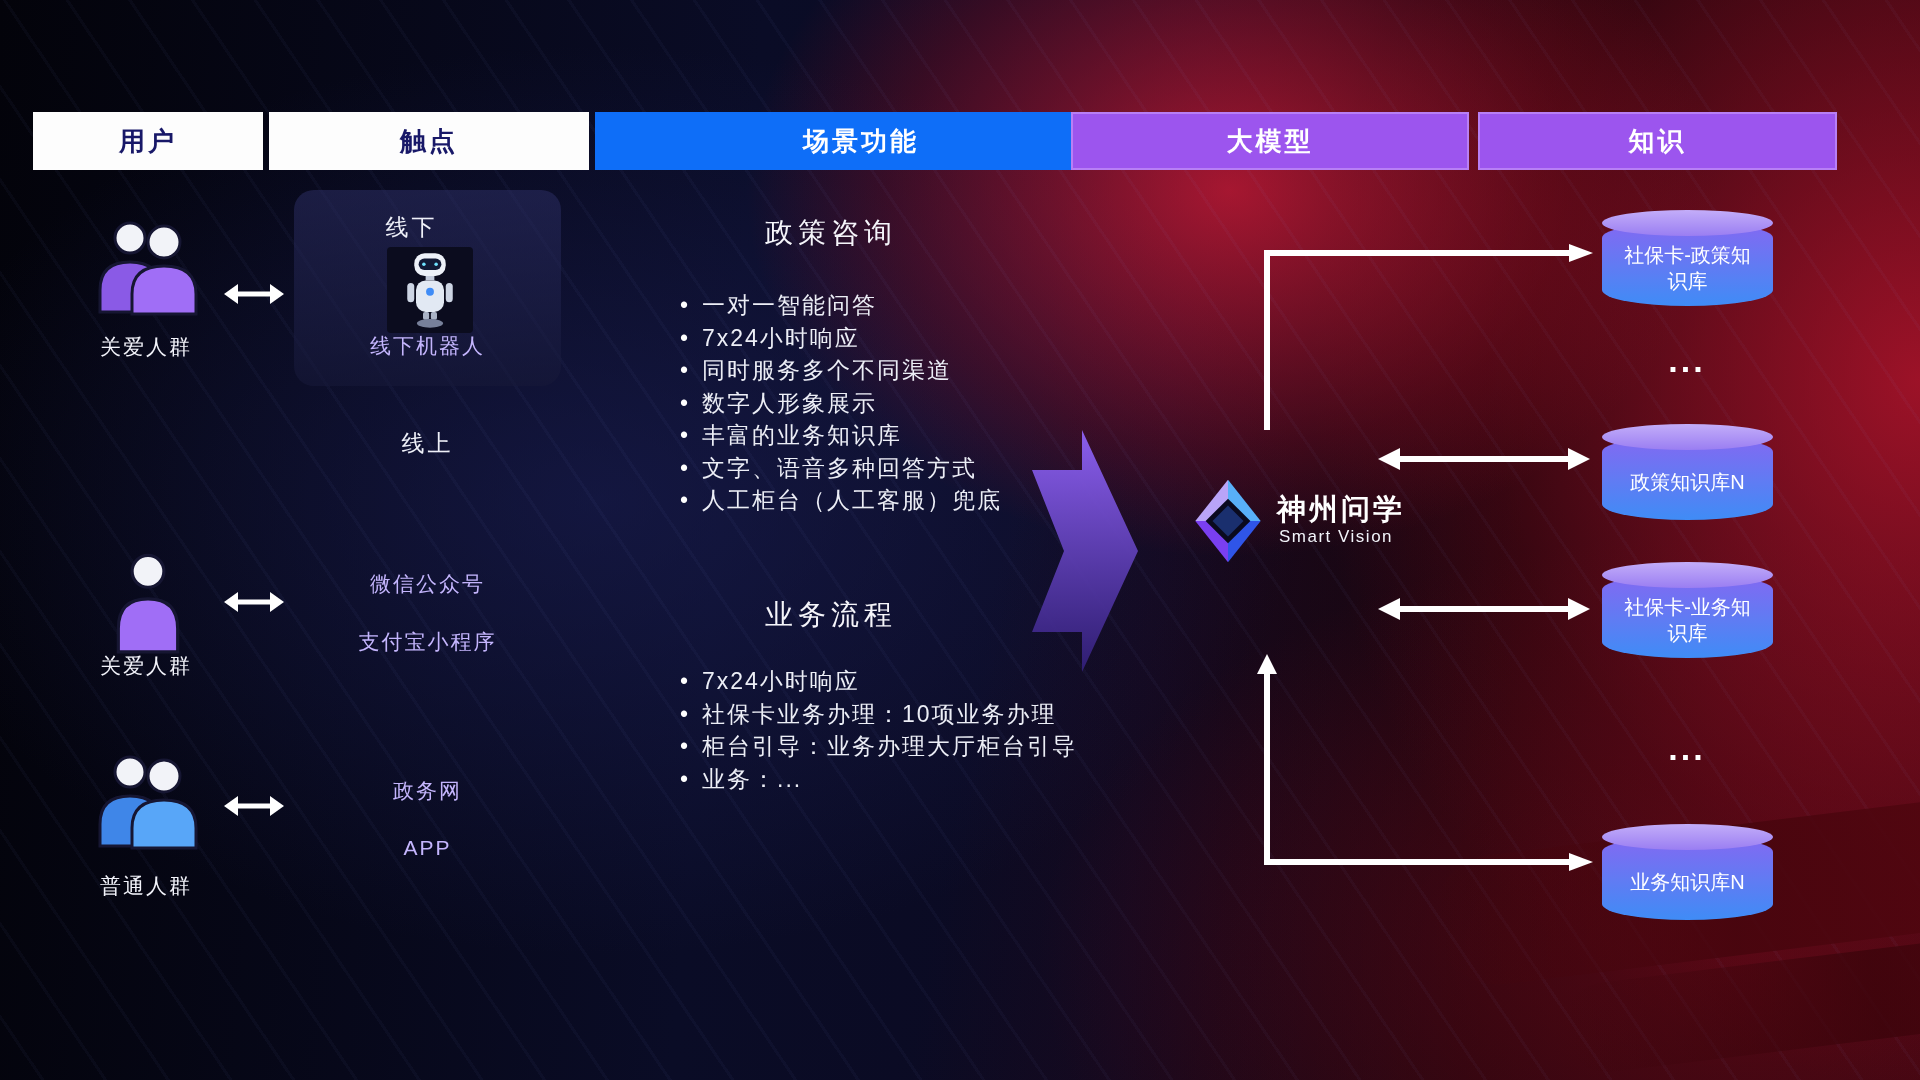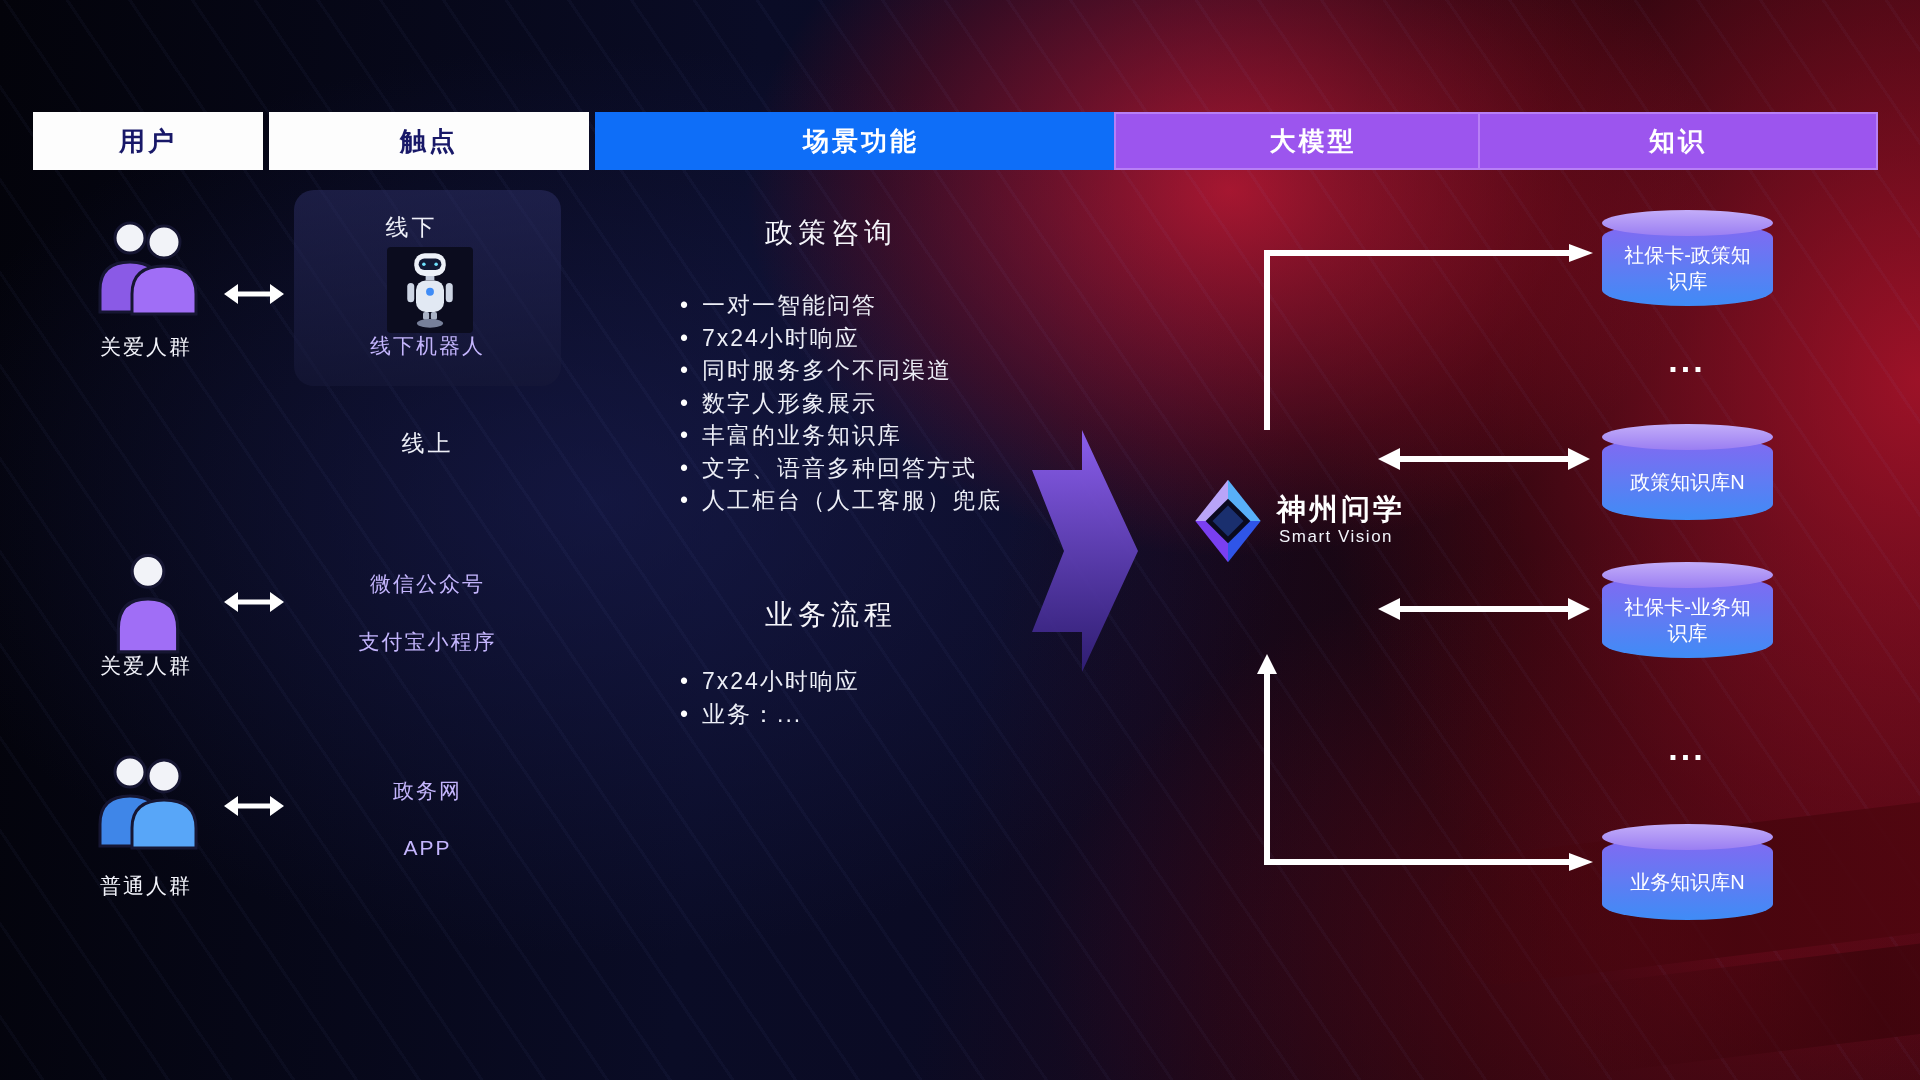--- a/index.html
+++ b/index.html
@@ -74,22 +74,22 @@
 
 <div class="layer bg-navy"></div>
 <div class="layer bg-red"></div>
 <div class="layer streaks"></div>
 <div class="swoosh"></div>
 <div class="swoosh2"></div>
 
 <div class="hdr hdr-white" style="left:33px;width:230px">用户</div>
 <div class="hdr hdr-white" style="left:269px;width:320px">触点</div>
 <div class="hdr hdr-blue" style="left:595px;width:532px">场景功能</div>
-<div class="hdr hdr-purple" style="left:1114px;width:398px">大模型</div>
-<div class="hdr hdr-purple" style="left:1478px;width:400px">知识</div>
+<div class="hdr hdr-purple" style="left:1071px;width:398px">大模型</div>
+<div class="hdr hdr-purple" style="left:1478px;width:359px">知识</div>
 
 <svg class="abs" style="left:86px;top:214px" width="120" height="104" viewBox="0 0 120 100">
   <g stroke="#161632" stroke-width="3">
     <circle cx="44" cy="22" r="15" fill="#f2f3f8"></circle>
     <path d="M14 96 V74 Q14 46 44 46 Q74 46 74 74 V96 Z" fill="#8a5ae6"></path>
   </g>
   <g stroke="#161632" stroke-width="3">
     <circle cx="78" cy="26" r="16" fill="#f2f3f8"></circle>
     <path d="M46 98 V78 Q46 50 78 50 Q110 50 110 78 V98 Z" fill="#a06ef6"></path>
   </g>
@@ -161,20 +161,22 @@
   <li>同时服务多个不同渠道</li>
   <li>数字人形象展示</li>
   <li>丰富的业务知识库</li>
   <li>文字、语音多种回答方式</li>
   <li>人工柜台（人工客服）兜底</li>
 </ul>
 
 <div class="sec-title" style="left:656px;top:596px">业务流程</div>
 <ul class="feature-list" style="top:665px">
   <li>7x24小时响应</li>
+  <li>社保卡业务办理：10项业务办理</li>
+  <li>柜台引导：业务办理大厅柜台引导</li>
   <li>业务：...</li>
 </ul>
 
 <svg class="abs" style="left:1032px;top:430px" width="106" height="242" viewBox="0 0 106 242">
   <defs>
     <linearGradient id="pg" x1="0" y1="0" x2="0" y2="1">
       <stop offset="0" stop-color="#8f62f6" stop-opacity="0.95"></stop>
       <stop offset="1" stop-color="#321f7a" stop-opacity="0.9"></stop>
     </linearGradient>
   </defs>

